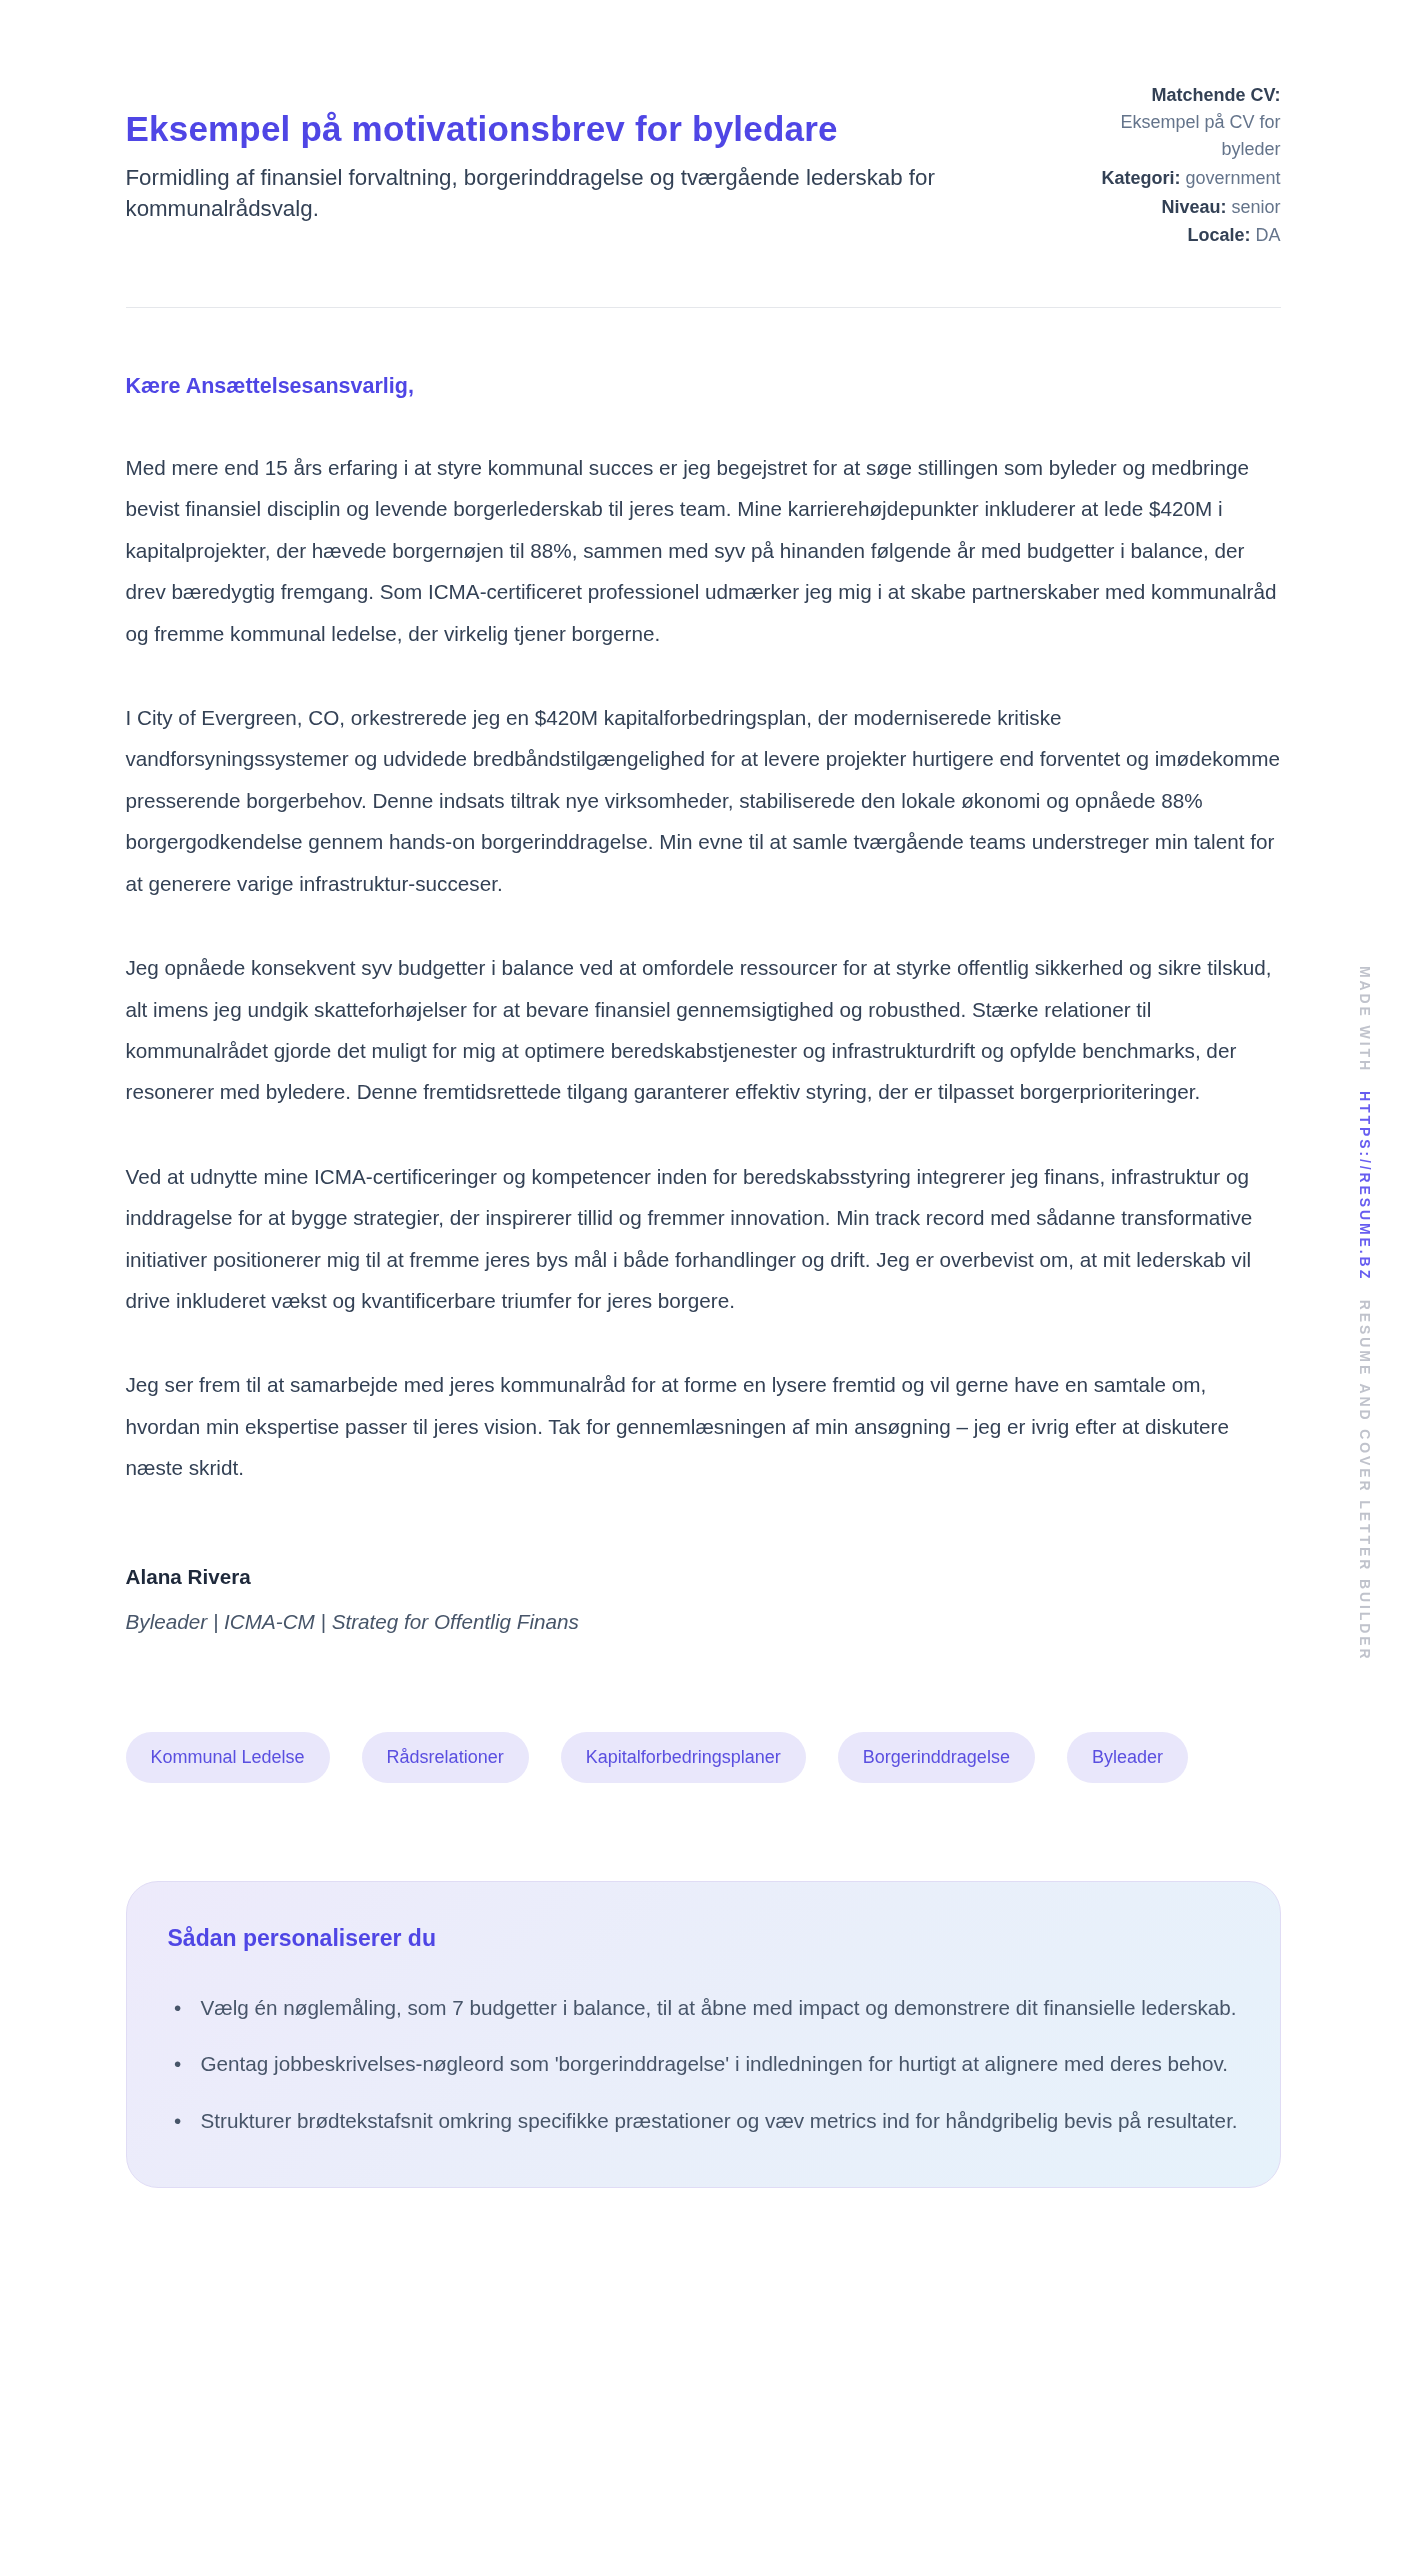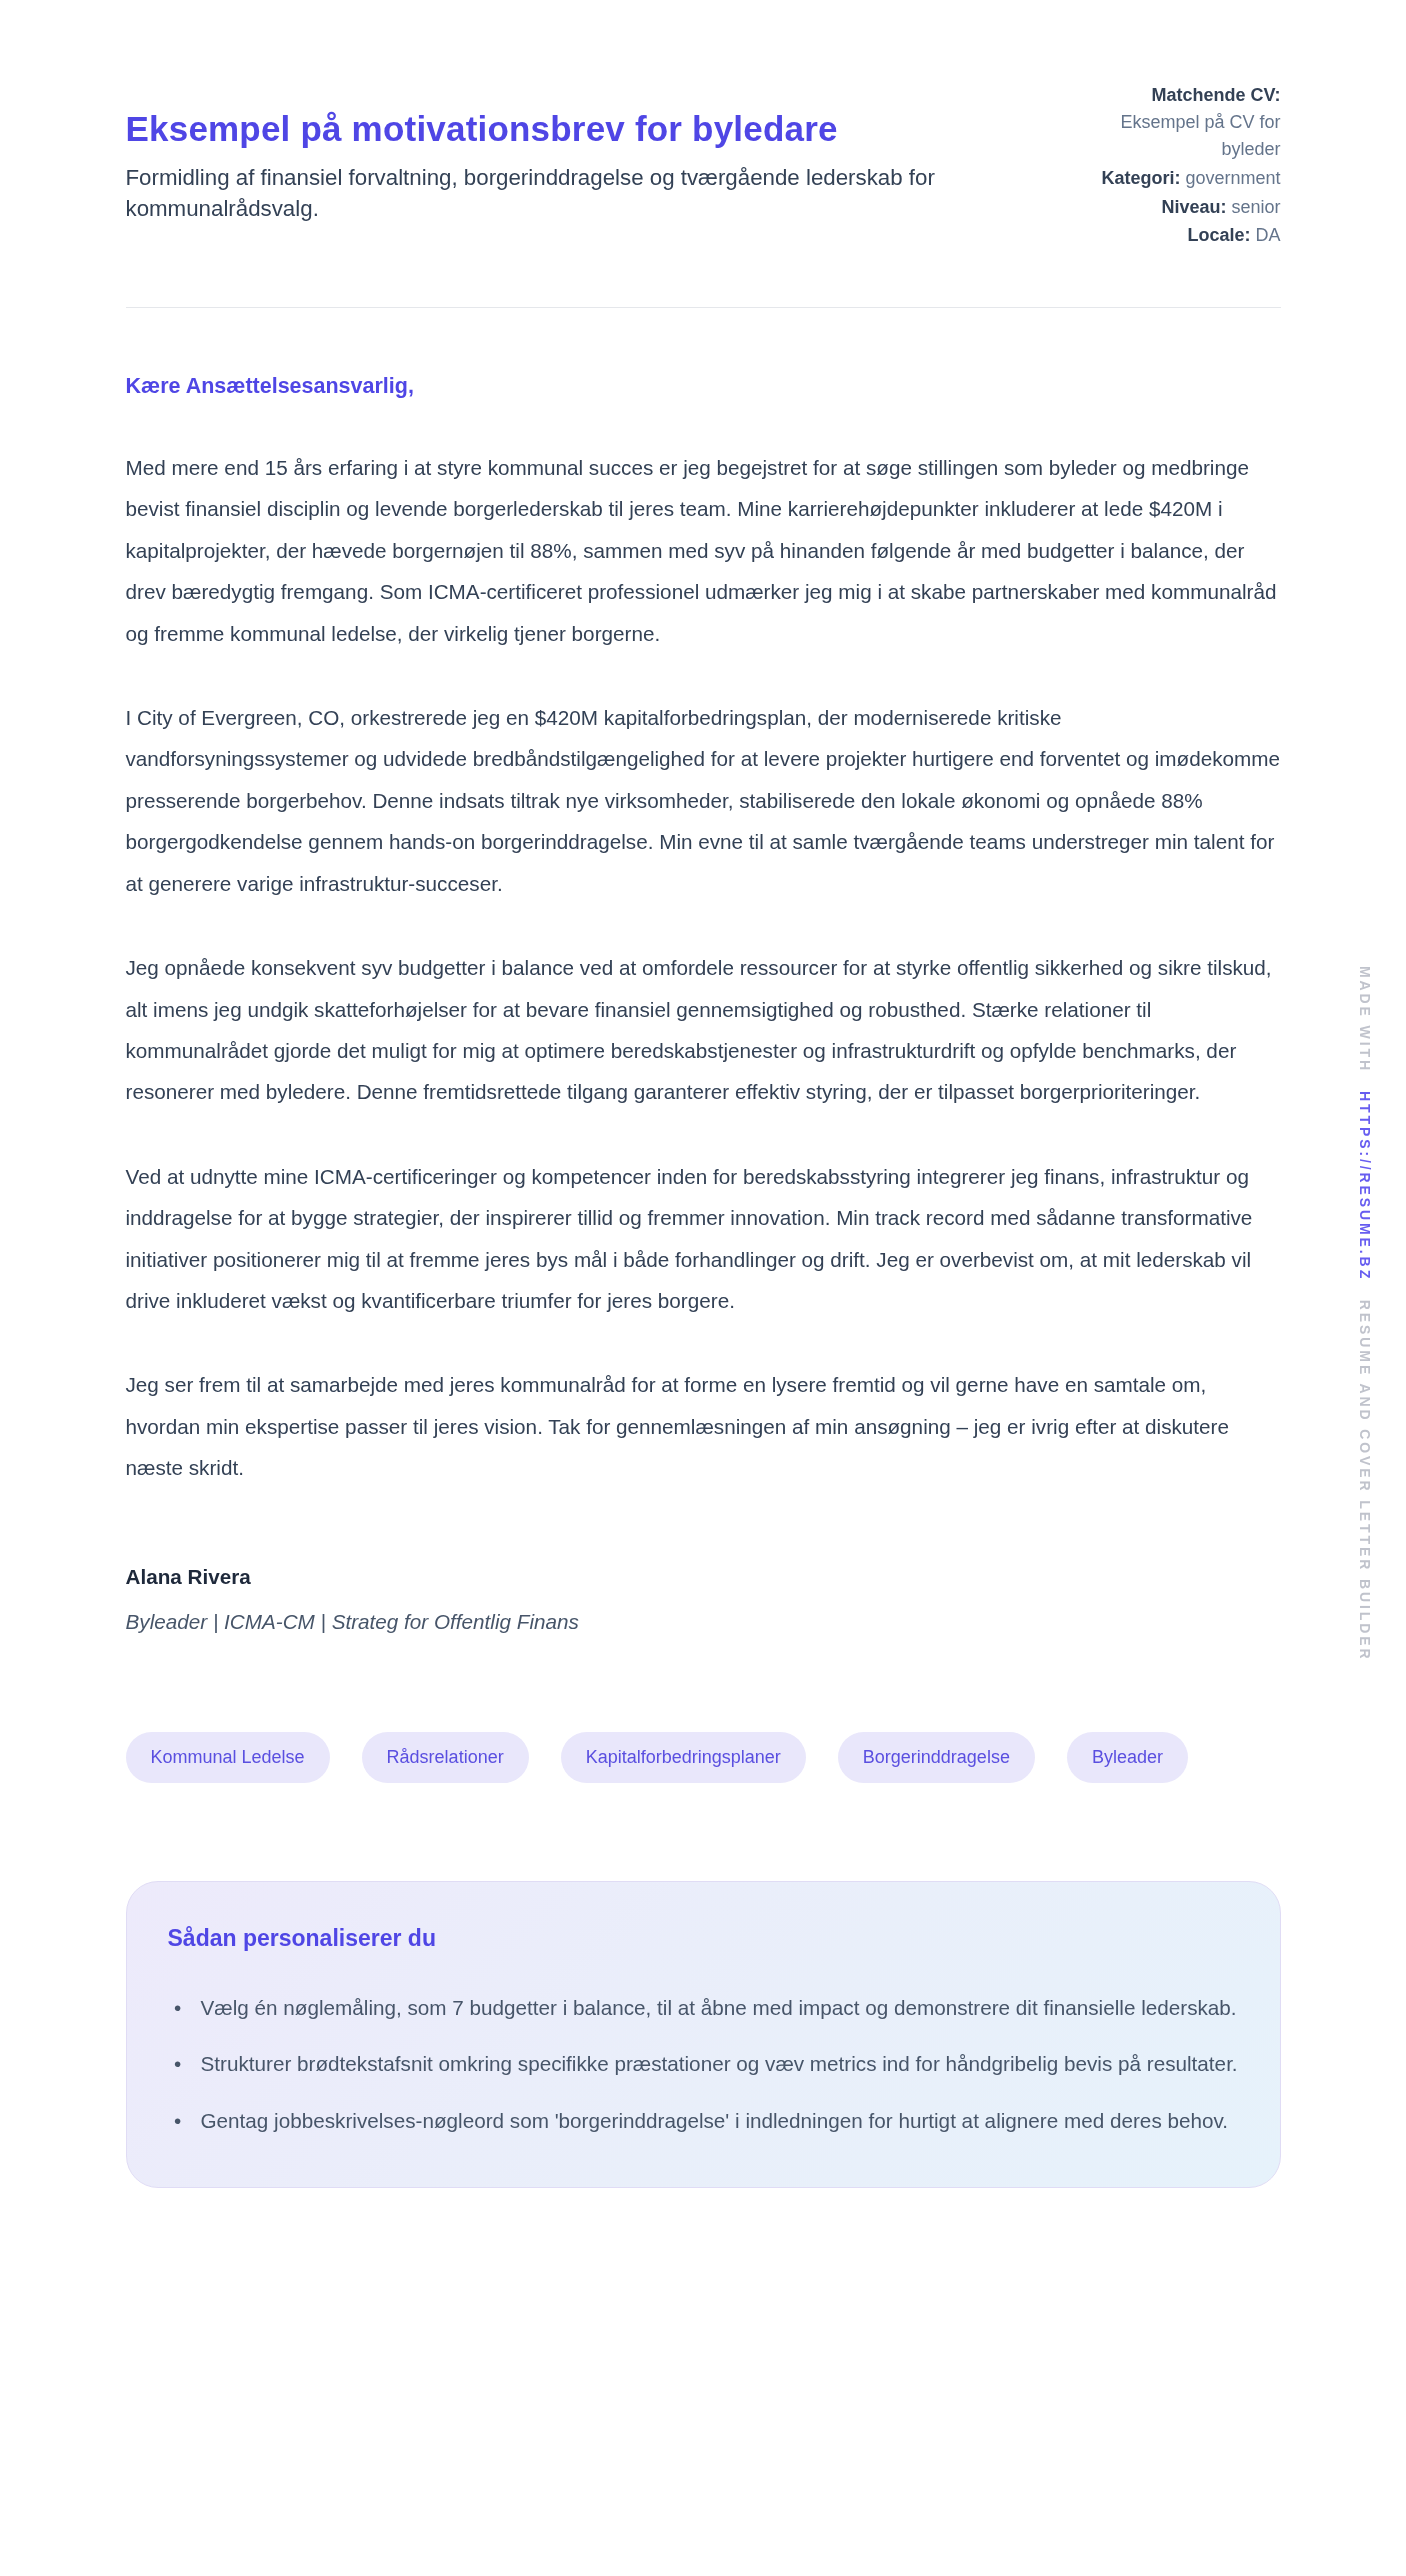--- a/index.html
+++ b/index.html
@@ -228,23 +228,23 @@
 
         <span class="tag">Byleader</span>
       </div>
 
     <section class="tips">
       <h2 class="tips-heading">Sådan personaliserer du</h2>
       <ul class="tips-list">
 
           <li>Vælg én nøglemåling, som 7 budgetter i balance, til at åbne med impact og demonstrere dit finansielle lederskab.</li>
 
+          <li>Gentag jobbeskrivelses-nøgleord som 'borgerinddragelse' i indledningen for hurtigt at alignere med deres behov.</li>
+
           <li>Strukturer brødtekstafsnit omkring specifikke præstationer og væv metrics ind for håndgribelig bevis på resultater.</li>
-
-          <li>Gentag jobbeskrivelses-nøgleord som 'borgerinddragelse' i indledningen for hurtigt at alignere med deres behov.</li>
         </ul>
     </section>
 
   </div>
 
   <div class="watermark">
     <span class="wm-prefix">MADE WITH</span>
     <a class="wm-link">HTTPS://RESUME.BZ</a>
     <span class="wm-suffix">RESUME AND COVER LETTER BUILDER</span>
   </div>

